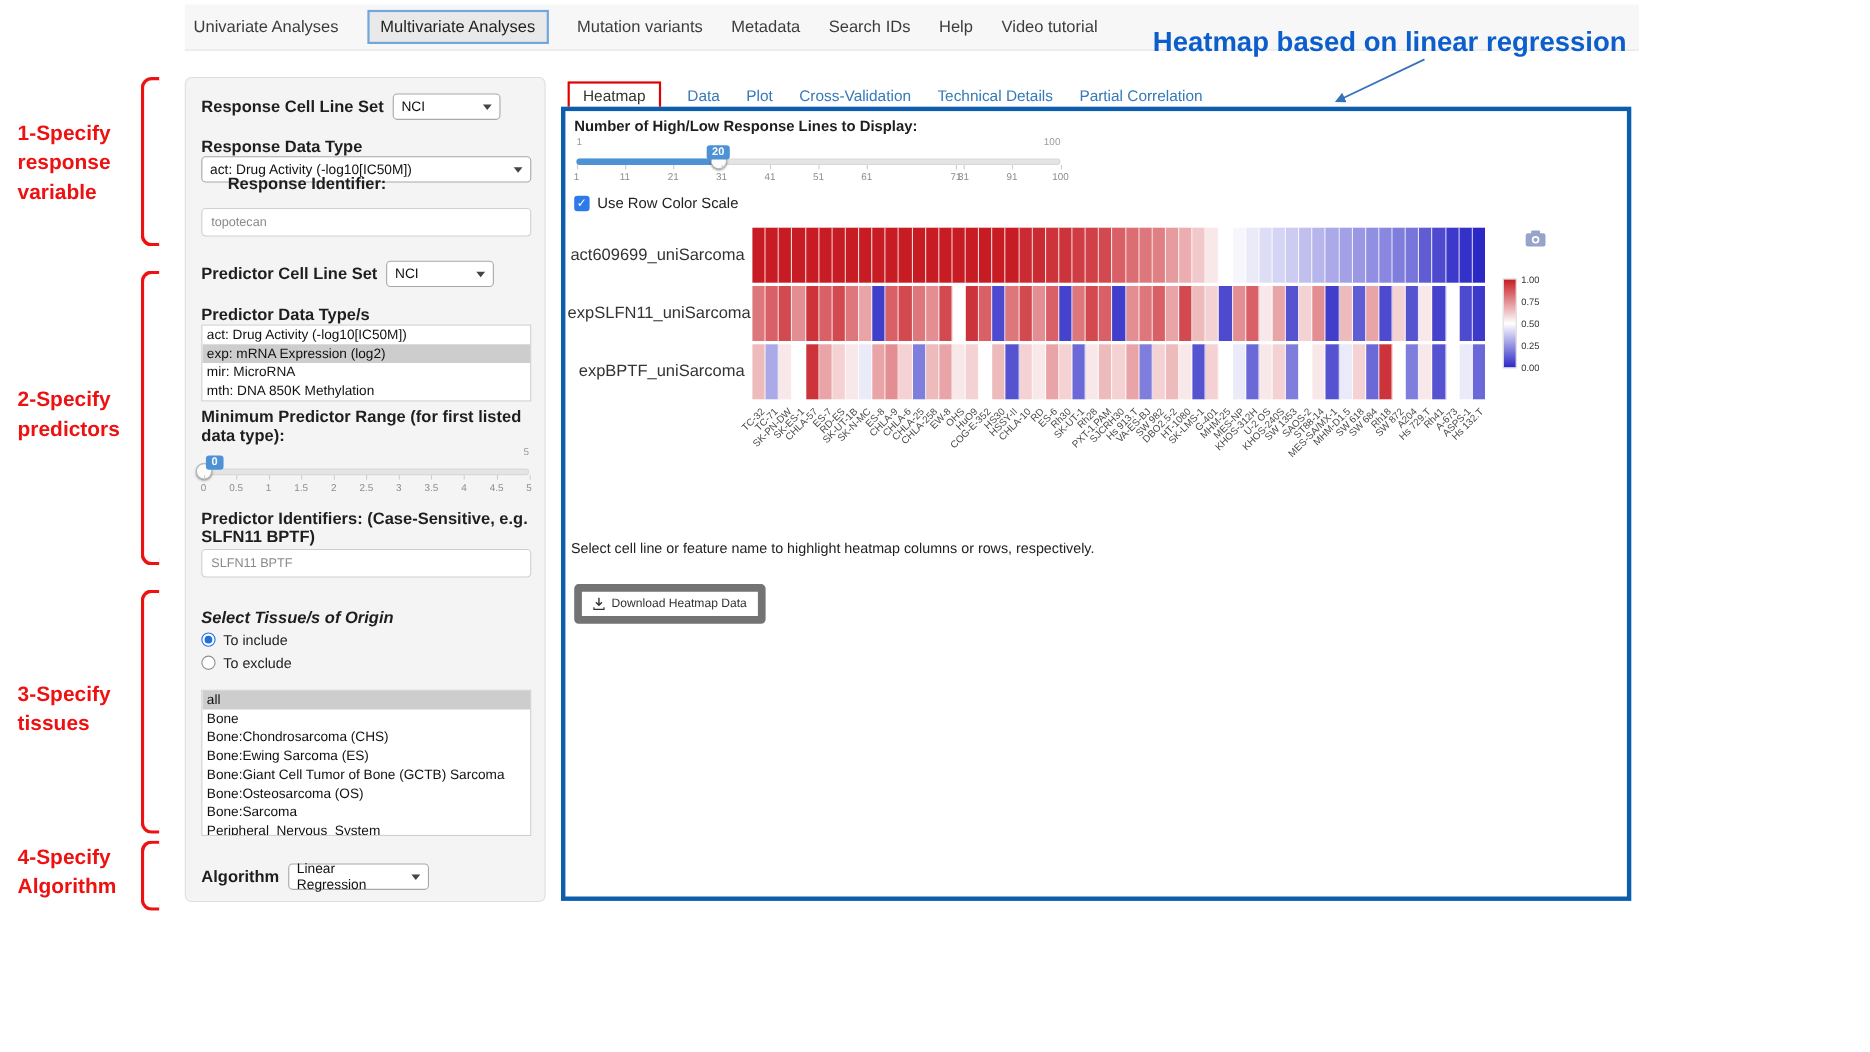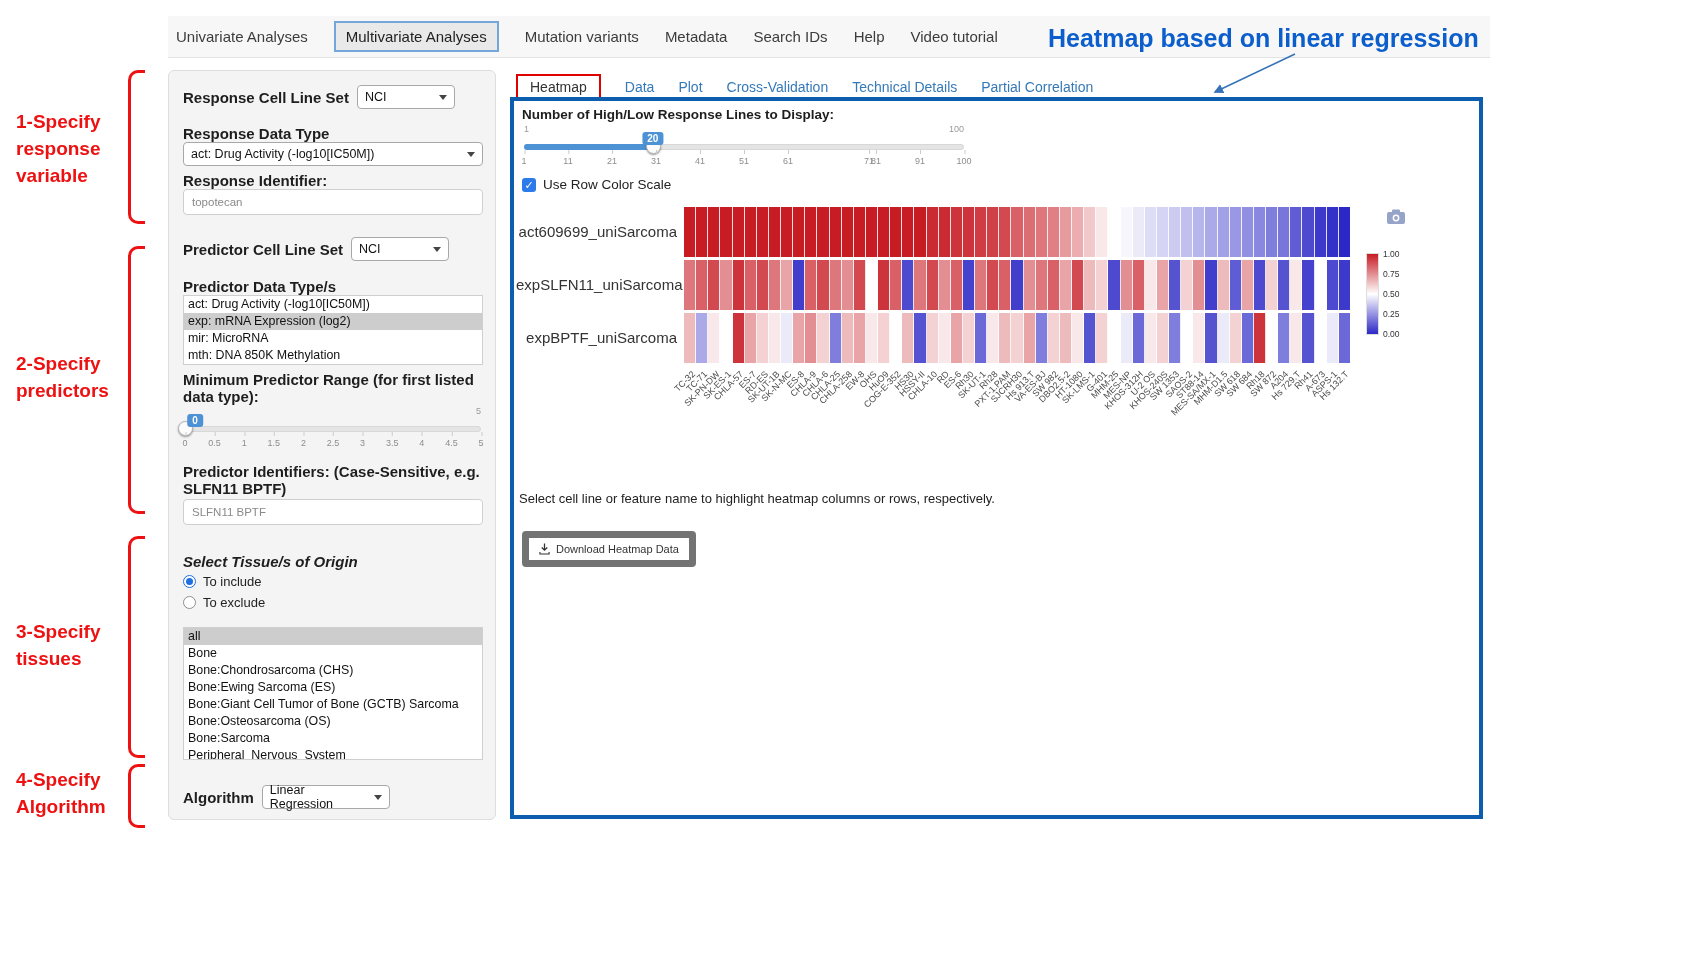--- a/index.html
+++ b/index.html
@@ -1,20 +1,20 @@
 <!DOCTYPE html>
 <html><head>
 <meta charset="utf-8">
 <style>
   * { box-sizing: border-box; margin:0; padding:0; }
   html,body { width:1700px; height:956px; background:#fff; font-family:"Liberation Sans","DejaVu Sans",sans-serif; position:relative; overflow:hidden; color:#222; }
   .abs{ position:absolute; }
 
   
-  #nav{ left:168px; top:16px; width:1322px; height:42px; background:#f7f7f7; border-bottom:1px solid #e3e3e3; display:flex; align-items:center; gap:26px; padding:0 8px; font-size:15px; color:#3c3c3c; }
+  #nav{ left:168px; top:4px; width:1322px; height:42px; background:#f7f7f7; border-bottom:1px solid #e3e3e3; display:flex; align-items:center; gap:26px; padding:0 8px; font-size:15px; color:#3c3c3c; }
   .nav-item{ white-space:nowrap; cursor:default; }
   .nav-item.active{ border:2px solid #72a7dc; background:#e9e9e9; padding:5px 10px; color:#222; }
 
   
   #page-title{ left:1048px; top:24px; font-size:25px; font-weight:700; color:#0b5ecb; }
   .note{ color:#ee1111; font-weight:700; font-size:19px; line-height:27px; }
   #note1{ left:16px; top:108px; } #note2{ left:16px; top:350px; }
   #note3{ left:16px; top:618px; } #note4{ left:16px; top:766px; }
   .bracket{ width:17px; border:3px solid #ee1111; border-right:none; border-radius:10px 0 0 10px; }
   #bracket1{ left:128px; top:70px;  height:154px; }
@@ -28,21 +28,21 @@
   .lbl{ font-weight:700; font-size:15px; color:#1e1e1e; }
   .select{ background:#fff; border:1px solid #a8a8a8; border-radius:4px; height:24px; display:inline-flex; align-items:center; justify-content:space-between; padding:0 7px; font-size:12.5px; color:#111; cursor:default; }
   .caret{ width:0; height:0; border-left:4px solid transparent; border-right:4px solid transparent; border-top:5px solid #444; margin-left:8px; flex:0 0 auto; }
   .tinput{ background:#fff; border:1px solid #cfcfcf; border-radius:4px; height:26px; width:300px; font-size:11.5px; color:#8a8a8a; padding:0 8px; font-family:inherit; }
   .listbox{ background:#fff; border:1px solid #cfcfcf; overflow:hidden; }
   .opt{ font-size:12.4px; padding:1px 4px; white-space:nowrap; color:#111; height:17px; line-height:15px; }
   .opt.sel{ background:#cdcdcd; }
   #sb-row-rcls{ top:14px; display:flex; align-items:center; gap:8px; }
   #sb-rdt-label{ top:54px; }
   #sb-rdt-select{ top:71px; width:300px; display:flex; }
-  #sb-rid-label{ top:101px; }
+  #sb-rid-label{ top:88px;margin-left:24px; }
   #sb-rid-input{ top:118px; }
   #sb-row-pcls{ top:166px; display:flex; align-items:center; gap:8px; }
   #sb-pdt-label{ top:207px; }
   #sb-pdt-list{ top:224px; width:300px; height:70px; }
   #sb-mpr-label{ top:300px; width:300px; line-height:17px; }
   #sb-slider{ top:334px; left:16px; width:296px; height:46px; }
   #sb-pid-label{ top:392px; width:300px; line-height:17px; }
   #sb-pid-input{ top:428px; }
   #sb-tissue-label{ top:482px;font-style:italic; }
   .radio-row{ display:flex; align-items:center; gap:7px; font-size:13px; }

